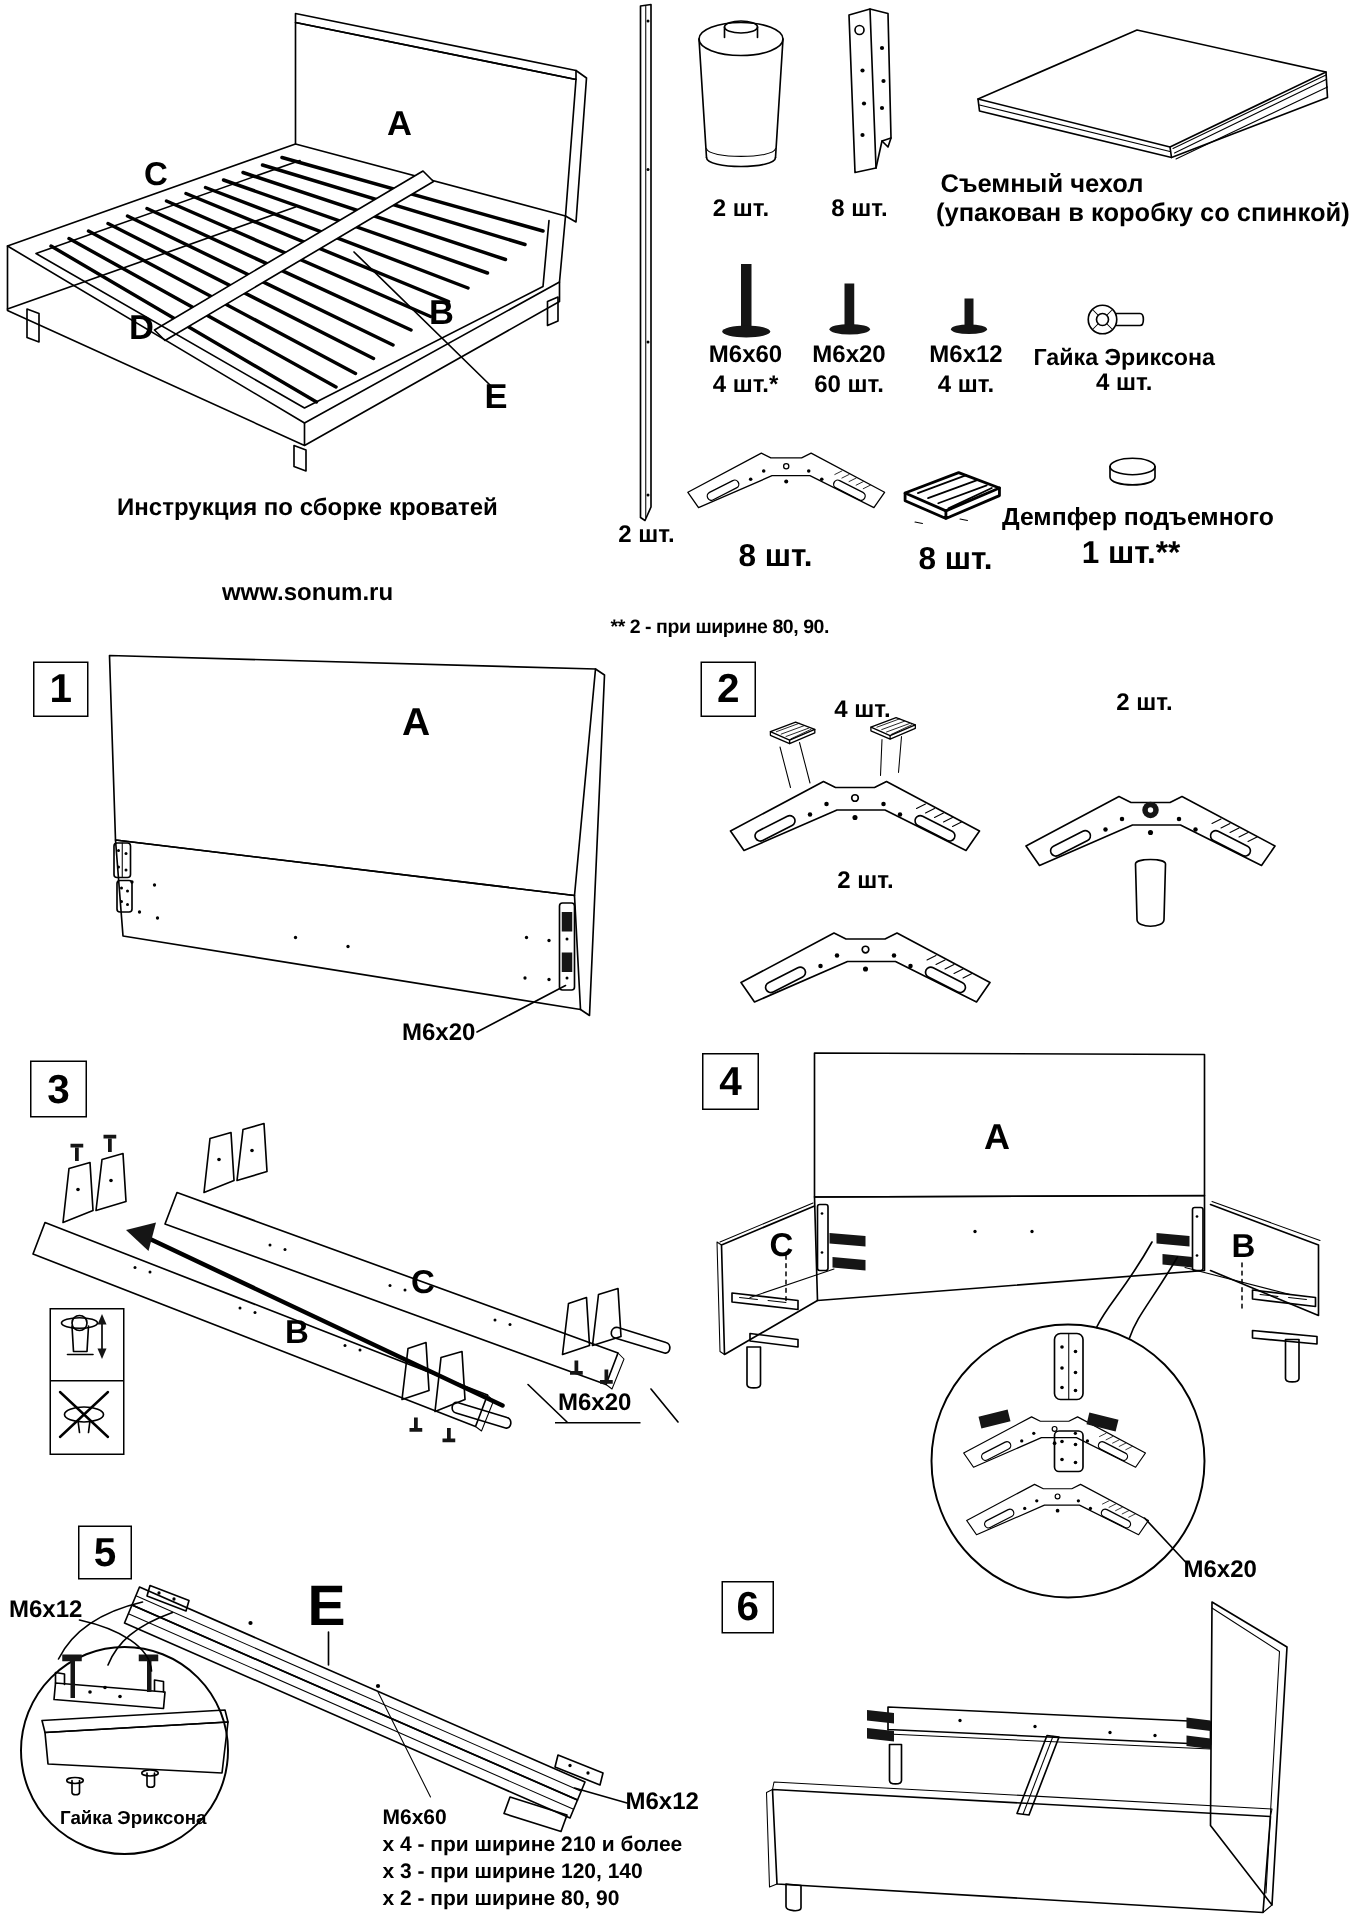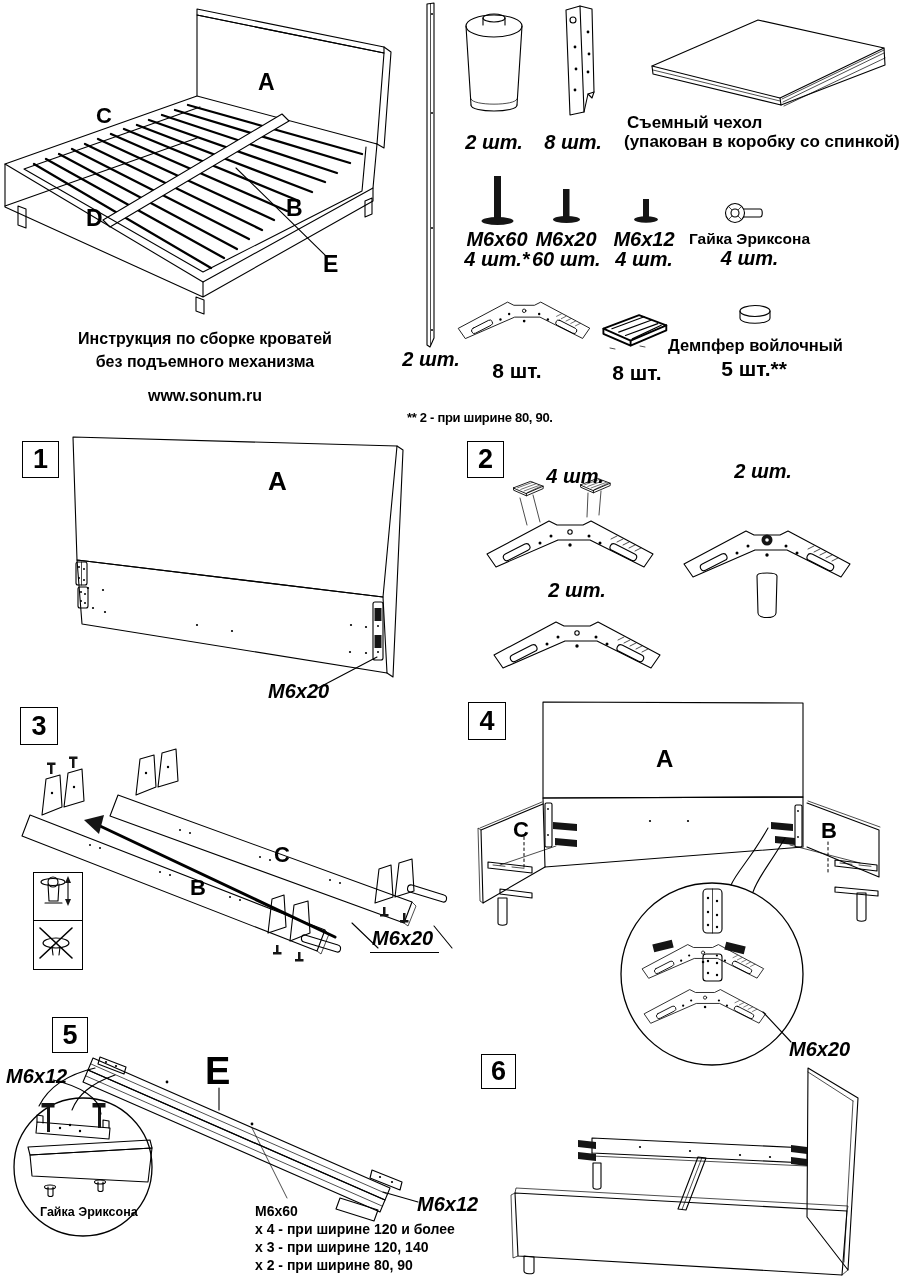--- a/index.html
+++ b/index.html
@@ -11,21 +11,21 @@
   svg .k{fill:#151515;stroke:none;}
   svg .dot{fill:#000;stroke:none;}
   svg .w{fill:#fff;}
   svg .thin{stroke-width:.7;}
   svg .slat{stroke-width:2.3;}
   svg .dash{stroke-dasharray:2.5,3;stroke-width:1;}
   .lbl{position:absolute;font-weight:bold;white-space:nowrap;line-height:1.05;}
   .c{text-align:center;}
   .stepbox{position:absolute;border:1.8px solid #000;background:#fff;display:flex;
            align-items:center;justify-content:center;font-weight:bold;font-size:27px;}
-  .f19{font-size:16px;}.f20{font-size:20px;font-style:italic;}.f21{font-size:21px;}.f22{font-size:22px;}
+  .f19{font-size:16px;}.f20{font-size:16px;}.f21{font-size:21px;}.f22{font-size:22px;}
   .f17{font-size:17px;}.f24{font-size:24px;}.f26{font-size:26px;}
   .f13{font-size:13px;letter-spacing:-.3px;}.f14{font-size:14px;}.f12{font-size:12.5px;}
   .f38{font-size:38px;}.f23{font-size:23px;}
   .uline{border-bottom:1.6px solid #000;padding:0 6px 3px 2px;}
 </style>
 </head>
 <body>
 
 <div class="page">
 
@@ -82,21 +82,20 @@
     </g>
     <line x1="327" y1="257" x2="236" y2="168"></line>
   </svg>
   <div class="lbl f23" style="left:258;top:70px;left:258px;">A</div>
   <div class="lbl f22" style="left:96px;top:104px;">C</div>
   <div class="lbl f23" style="left:86px;top:206px;">D</div>
   <div class="lbl f23" style="left:286px;top:196px;">B</div>
   <div class="lbl f23" style="left:323px;top:252px;">E</div>
 
   <div class="lbl f19 c" style="left:40px;top:331px;width:330px;">Инструкция по сборке кроватей</div>
-  <div class="lbl f19 c" style="left:40px;top:354px;width:330px;">без подъемного механизма</div>
   <div class="lbl f19 c" style="left:40px;top:388px;width:330px;">www.sonum.ru</div>
 
   <svg style="left:408px;top:0" width="50" height="352" viewBox="0 0 50 352">
     <path d="M19,4 L26,3 L26,338 L22,347 L19,345 Z"></path>
       <path class="thin" d="M22.5,4 L22.5,345"></path>
     <circle class="dot" cx="24" cy="14" r="1"></circle>
       <circle class="dot" cx="24" cy="113" r="1"></circle>
     <circle class="dot" cx="24" cy="228" r="1"></circle>
       <circle class="dot" cx="24" cy="330" r="1"></circle>
   </svg>
@@ -174,22 +173,22 @@
   <svg style="left:598px;top:308px" width="76" height="42" viewBox="0 0 76 42">
     <use href="#vpad" transform="translate(2,2) scale(1.7)"></use>
     <path class="thin" d="M12,40 l5,1 M42,38 l5,1"></path>
   </svg>
   <div class="lbl f21 c" style="left:592px;top:362px;width:90px;">8 шт.</div>
 
   <svg style="left:736px;top:302px" width="40" height="28" viewBox="0 0 40 28">
     <ellipse cx="19" cy="9" rx="15" ry="5.5"></ellipse>
     <path d="M4,9 L4,16 C4,23 34,23 34,16 L34,9"></path>
   </svg>
-  <div class="lbl c" style="left:668px;top:337px;width:172px;font-size:16.5px;">Демпфер войлочный</div>
-  <div class="lbl f21 c" style="left:668px;top:358px;width:172px;">5 шт.**</div>
+  <div class="lbl c" style="left:668px;top:337px;width:172px;font-size:16.5px;">Демпфер подъемного</div>
+  <div class="lbl f21 c" style="left:668px;top:358px;width:172px;">1 шт.**</div>
 
   <div class="lbl f13" style="left:407px;top:411px;">** 2 - при ширине 80, 90.</div>
 
   <div class="stepbox" style="left:22px;top:441px;width:35px;height:35px;">
     <span>1</span>
   </div>
   <svg style="left:55px;top:430px" width="360" height="268" viewBox="0 0 360 268">
     <path d="M18,7 L342,16 L328,167 L22,130 Z"></path>
     <path d="M342,16 L348,20 L338,247 L332,243"></path>
     <path d="M22,130 L328,167 L332,243 L27,194 Z"></path>
@@ -448,21 +447,21 @@
     </g>
     <path d="M53,40 C80,46 100,58 101,74"></path>
     <path d="M219,48 L219,70"></path>
     <path class="thin" d="M252,88 L287,158"></path>
     <path d="M383,152 L418,162"></path>
   </svg>
   <div class="lbl f38" style="left:205px;top:1052px;">E</div>
   <div class="lbl f20" style="left:6px;top:1066px;">M6x12</div>
   <div class="lbl f12 c" style="left:40px;top:1206px;width:92px;">Гайка Эриксона</div>
   <div class="lbl f14" style="left:255px;top:1204px;">M6x60</div>
-  <div class="lbl f14" style="left:255px;top:1222px;">x 4 - при ширине 120 и более</div>
+  <div class="lbl f14" style="left:255px;top:1222px;">x 4 - при ширине 210 и более</div>
   <div class="lbl f14" style="left:255px;top:1240px;">x 3 - при ширине 120, 140</div>
   <div class="lbl f14" style="left:255px;top:1258px;">x 2 - при ширине 80, 90</div>
   <div class="lbl f20" style="left:417px;top:1194px;">M6x12</div>
 
   <div class="stepbox" style="left:481px;top:1054px;width:33px;height:33px;">
     <span>6</span>
   </div>
   <svg style="left:460px;top:1060px" width="440" height="220" viewBox="0 0 440 220">
     <g>
       <path d="M348,8 L398,38 L388,210 L347,157 Z"></path>

